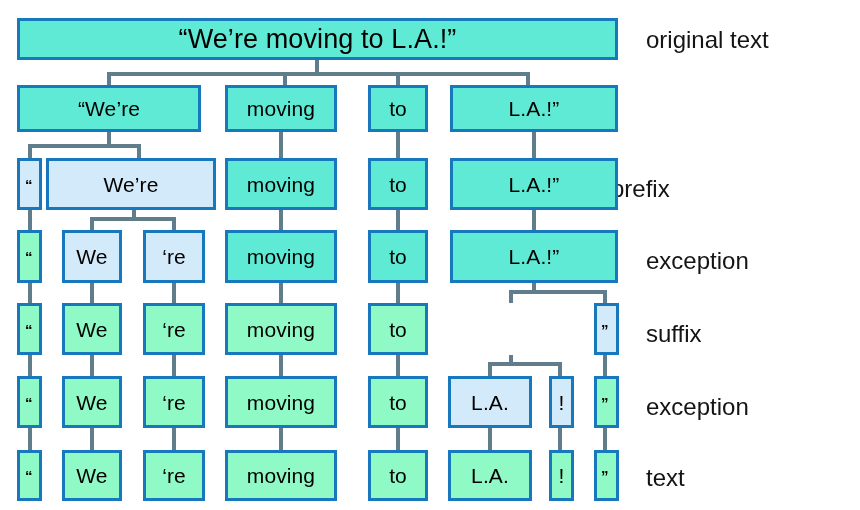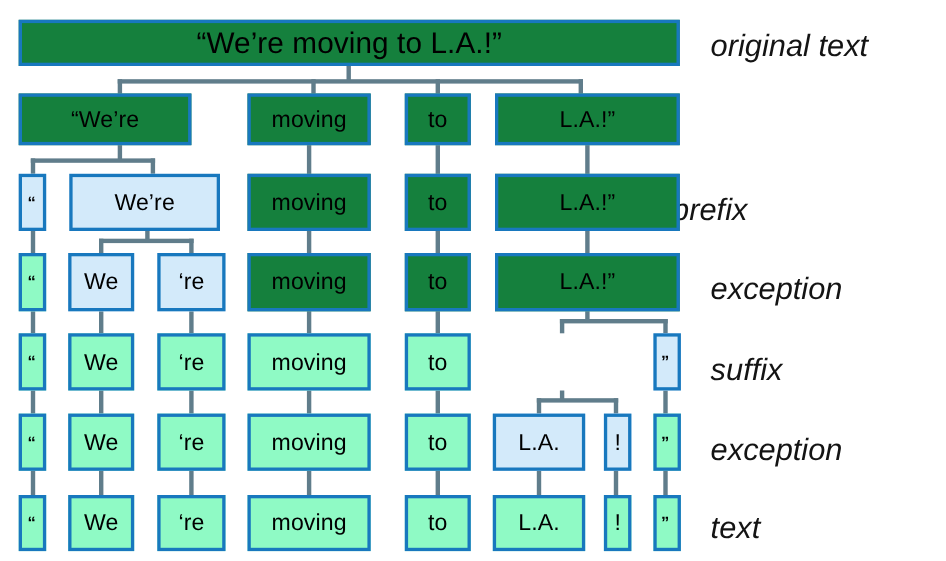--- a/index.html
+++ b/index.html
@@ -12,21 +12,21 @@
     width: 860px;
     height: 510px;
     background: #ffffff;
     font-family: "Liberation Sans", sans-serif;
     overflow: hidden;
   }
   .box {
     position: absolute;
     box-sizing: border-box;
     border: 3px solid #1878be;
-    background: #15803d;
+    background: #5eead4;
     display: flex;
     align-items: center;
     justify-content: center;
     color: #000000;
     font-size: 21px;
     line-height: 1;
     letter-spacing: 0.1px;
     z-index: 3;
   }
   .box.blue  { background: #d3eafa; }
@@ -36,57 +36,56 @@
   .conn {
     position: absolute;
     background: #607d8b;
     z-index: 1;
   }
   .conn.v { width: 4px; }
   .conn.h { height: 4px; }
   .rowlabel {
     position: absolute;
     color: #141414;
-    font-size: 28px;
+    font-size: 24px;
     line-height: 1;
     white-space: nowrap;
     z-index: 2;
-    font-style: italic;
   }
 </style>
 </head>
 <body>
 
 <div id="canvas">
 
   <div class="box title" style="left:17px; top:18px; width:601px; height:42px;">“We’re moving to L.A.!”</div>
   <div class="rowlabel" style="left:646px; top:28px;">original text</div>
 
   <div class="conn v" style="left:315px; top:60px; height:14px;"></div>
   <div class="conn h" style="left:107px; top:72px; width:423px;"></div>
   <div class="conn v" style="left:107px; top:72px; height:13px;"></div>
   <div class="conn v" style="left:283px; top:72px; height:13px;"></div>
   <div class="conn v" style="left:396px; top:72px; height:13px;"></div>
   <div class="conn v" style="left:526px; top:72px; height:13px;"></div>
 
-  <div class="box" style="left:17px; top:85px; width:157px; height:47px;">“We’re</div>
+  <div class="box" style="left:17px; top:85px; width:184px; height:47px;">“We’re</div>
   <div class="box" style="left:225px; top:85px; width:112px; height:47px;">moving</div>
   <div class="box" style="left:368px; top:85px; width:60px; height:47px;">to</div>
   <div class="box" style="left:450px; top:85px; width:168px; height:47px;">L.A.!”</div>
 
   <div class="conn v" style="left:107px; top:132px; height:14px;"></div>
   <div class="conn h" style="left:28px; top:144px; width:113px;"></div>
   <div class="conn v" style="left:28px; top:144px; height:14px;"></div>
   <div class="conn v" style="left:137px; top:144px; height:14px;"></div>
   <div class="conn v" style="left:279px; top:132px; height:26px;"></div>
   <div class="conn v" style="left:396px; top:132px; height:26px;"></div>
   <div class="conn v" style="left:532px; top:132px; height:26px;"></div>
 
   <div class="box blue narrow" style="left:17px; top:158px; width:25px; height:52px; justify-content:flex-start; padding-left:5px;">“</div>
-  <div class="box blue" style="left:63px; top:158px; width:137px; height:52px;">We’re</div>
+  <div class="box blue" style="left:46px; top:158px; width:170px; height:52px;">We’re</div>
   <div class="box" style="left:225px; top:158px; width:112px; height:52px;">moving</div>
   <div class="box" style="left:368px; top:158px; width:60px; height:52px;">to</div>
   <div class="box" style="left:450px; top:158px; width:168px; height:52px;">L.A.!”</div>
   <div class="rowlabel" style="left:611px; top:177px;">prefix</div>
 
   <div class="conn v" style="left:28px; top:210px; height:20px;"></div>
   <div class="conn v" style="left:132px; top:210px; height:9px;"></div>
   <div class="conn h" style="left:90px; top:217px; width:86px;"></div>
   <div class="conn v" style="left:90px; top:217px; height:13px;"></div>
   <div class="conn v" style="left:172px; top:217px; height:13px;"></div>

